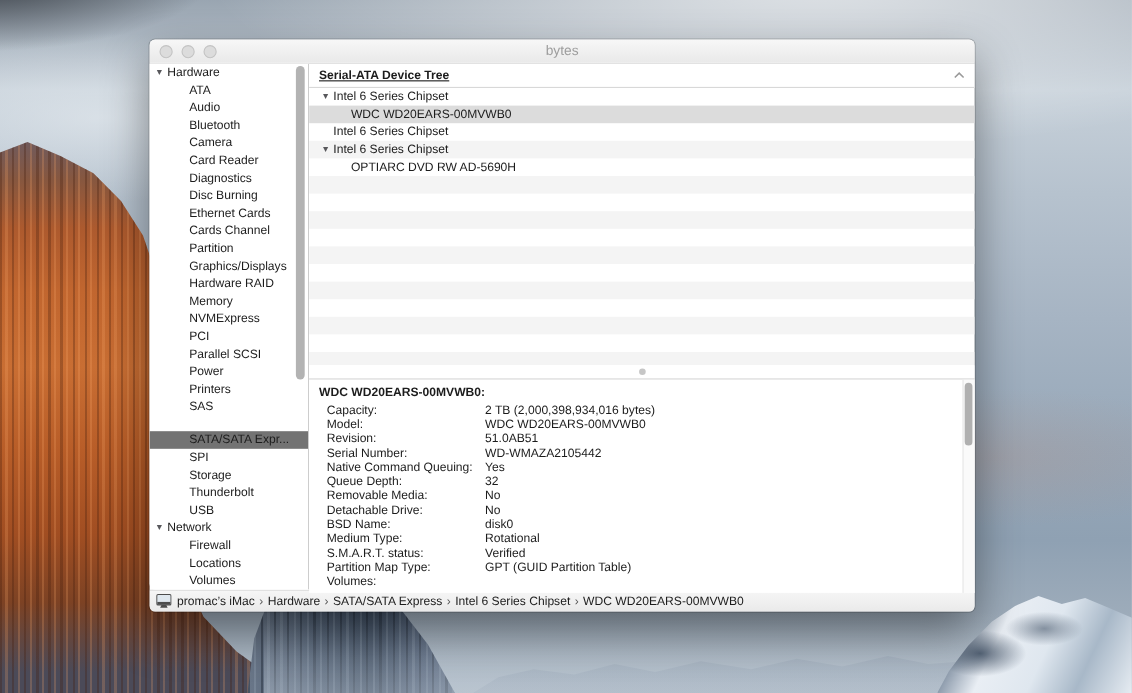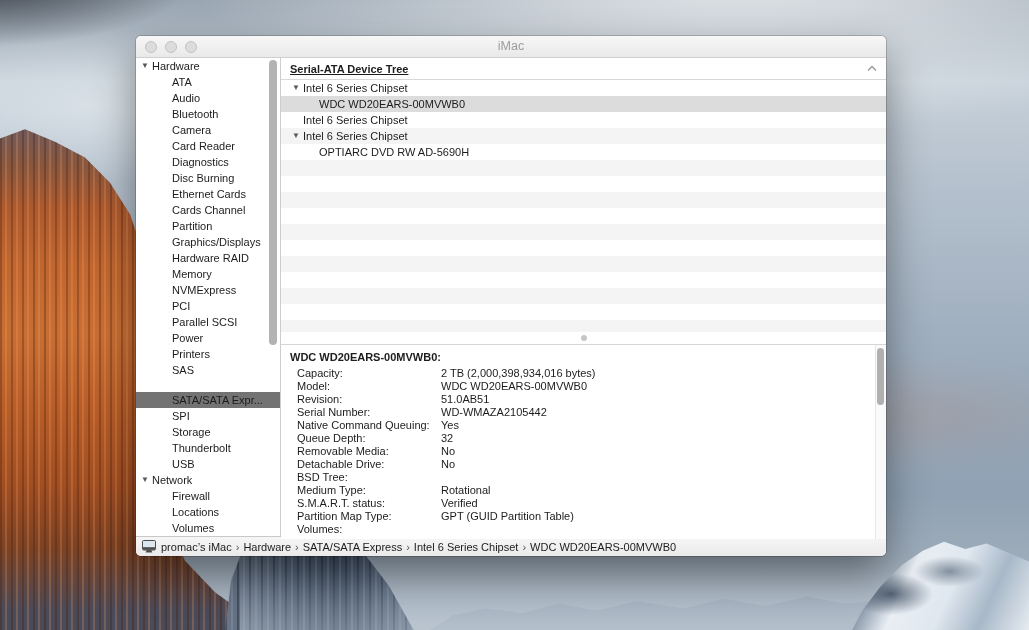--- a/index.html
+++ b/index.html
@@ -113,21 +113,21 @@
 <div class="wp fog"></div>
 <div class="wp mountain"></div>
 
 <div class="window">
   <div class="titlebar">
     <div class="traffic-lights">
       <span class="tl"></span>
       <span class="tl"></span>
       <span class="tl"></span>
     </div>
-    <div class="win-title">iMac</div>
+    <div class="win-title">bytes</div>
   </div>
 
   <div class="main">
     <div class="sidebar">
       <div id="sidebar-list">
           <div class="sb-row section"><span class="tri">▼</span><span>Hardware</span></div>
           <div class="sb-row item"><span>ATA</span></div>
           <div class="sb-row item"><span>Audio</span></div>
           <div class="sb-row item"><span>Bluetooth</span></div>
           <div class="sb-row item"><span>Camera</span></div>
@@ -222,21 +222,22 @@
               </div>
               <div class="det-row">
                 <span class="det-label">Removable Media:</span>
                 <span class="det-value">No</span>
               </div>
               <div class="det-row">
                 <span class="det-label">Detachable Drive:</span>
                 <span class="det-value">No</span>
               </div>
               <div class="det-row">
-                <span class="det-label">BSD Tree:</span>
+                <span class="det-label">BSD Name:</span>
+                <span class="det-value">disk0</span>
               </div>
               <div class="det-row">
                 <span class="det-label">Medium Type:</span>
                 <span class="det-value">Rotational</span>
               </div>
               <div class="det-row">
                 <span class="det-label">S.M.A.R.T. status:</span>
                 <span class="det-value">Verified</span>
               </div>
               <div class="det-row">

